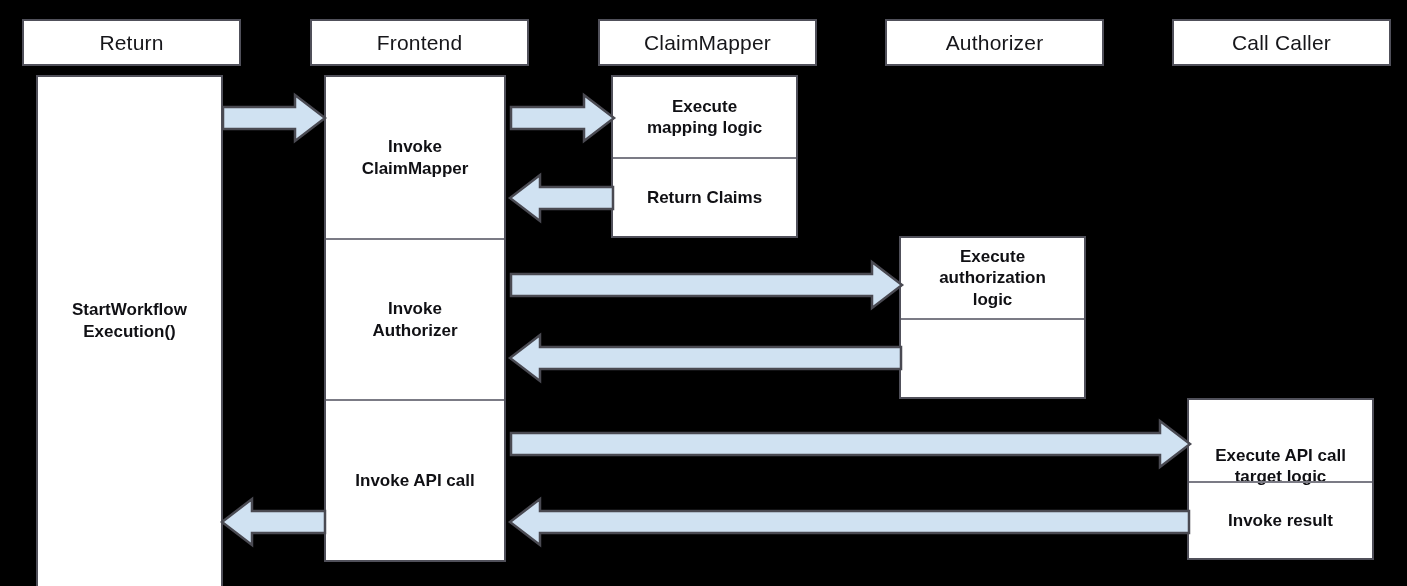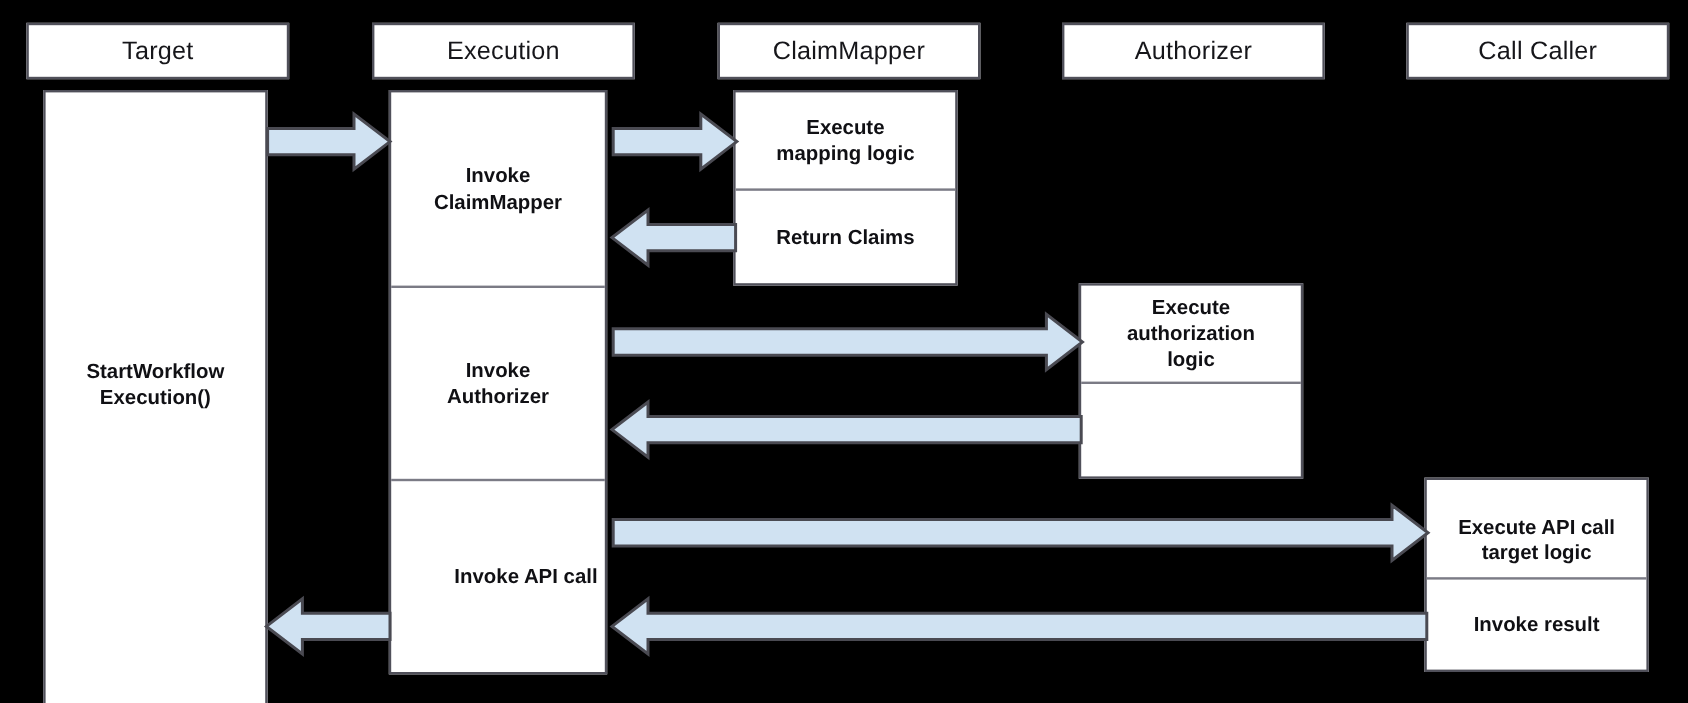--- a/index.html
+++ b/index.html
@@ -19,24 +19,24 @@
 
   .arrow{position:absolute;}
   .arrow svg{display:block;overflow:visible;}
 </style>
 </head>
 <body>
 
 <div id="stage">
 
   <div class="hdr" style="left:22px;top:19px;width:215px;height:43px;">
-    <span>Target</span>
+    <span>Return</span>
   </div>
   <div class="hdr" style="left:310px;top:19px;width:215px;height:43px;">
-    <span>Execution</span>
+    <span>Frontend</span>
   </div>
   <div class="hdr" style="left:598px;top:19px;width:215px;height:43px;">
     <span>ClaimMapper</span>
   </div>
   <div class="hdr" style="left:885px;top:19px;width:215px;height:43px;">
     <span>Authorizer</span>
   </div>
   <div class="hdr" style="left:1172px;top:19px;width:215px;height:43px;">
     <span>Call Caller</span>
   </div>
@@ -52,21 +52,21 @@
     <div class="seg" style="top:0;height:161px;">
       <span style="white-space:pre-line;">Invoke
 ClaimMapper</span>
     </div>
     <div class="divider" style="top:161px;"></div>
     <div class="seg" style="top:163px;height:159px;">
       <span style="white-space:pre-line;">Invoke
 Authorizer</span>
     </div>
     <div class="divider" style="top:322px;"></div>
-    <div class="seg" style="top:324px;height:159px;justify-content:flex-end;">
+    <div class="seg" style="top:324px;height:159px;">
       <span style="white-space:pre-line;">Invoke API call</span>
     </div>
   </div>
 
   <div class="act" style="left:611px;top:75px;width:187px;height:163px;">
     <div class="seg" style="top:0;height:80px;">
       <span style="white-space:pre-line;">Execute
 mapping logic</span>
     </div>
     <div class="divider" style="top:80px;"></div>
@@ -78,21 +78,21 @@
   <div class="act" style="left:899px;top:236px;width:187px;height:163px;">
     <div class="seg" style="top:0;height:80px;">
       <span style="white-space:pre-line;">Execute
 authorization
 logic</span>
     </div>
     <div class="divider" style="top:80px;"></div>
   </div>
 
   <div class="act" style="left:1187px;top:398px;width:187px;height:162px;">
-    <div class="seg" style="top:0;height:100px;">
+    <div class="seg" style="top:16px;height:100px;">
       <span style="white-space:pre-line;">Execute API call
 target logic</span>
     </div>
     <div class="divider" style="top:81px;"></div>
     <div class="seg" style="top:83px;height:75px;">
       <span style="white-space:pre-line;">Invoke result</span>
     </div>
   </div>
 
   <div class="arrow" style="left:223px;top:94px;width:103px;height:48px;">

